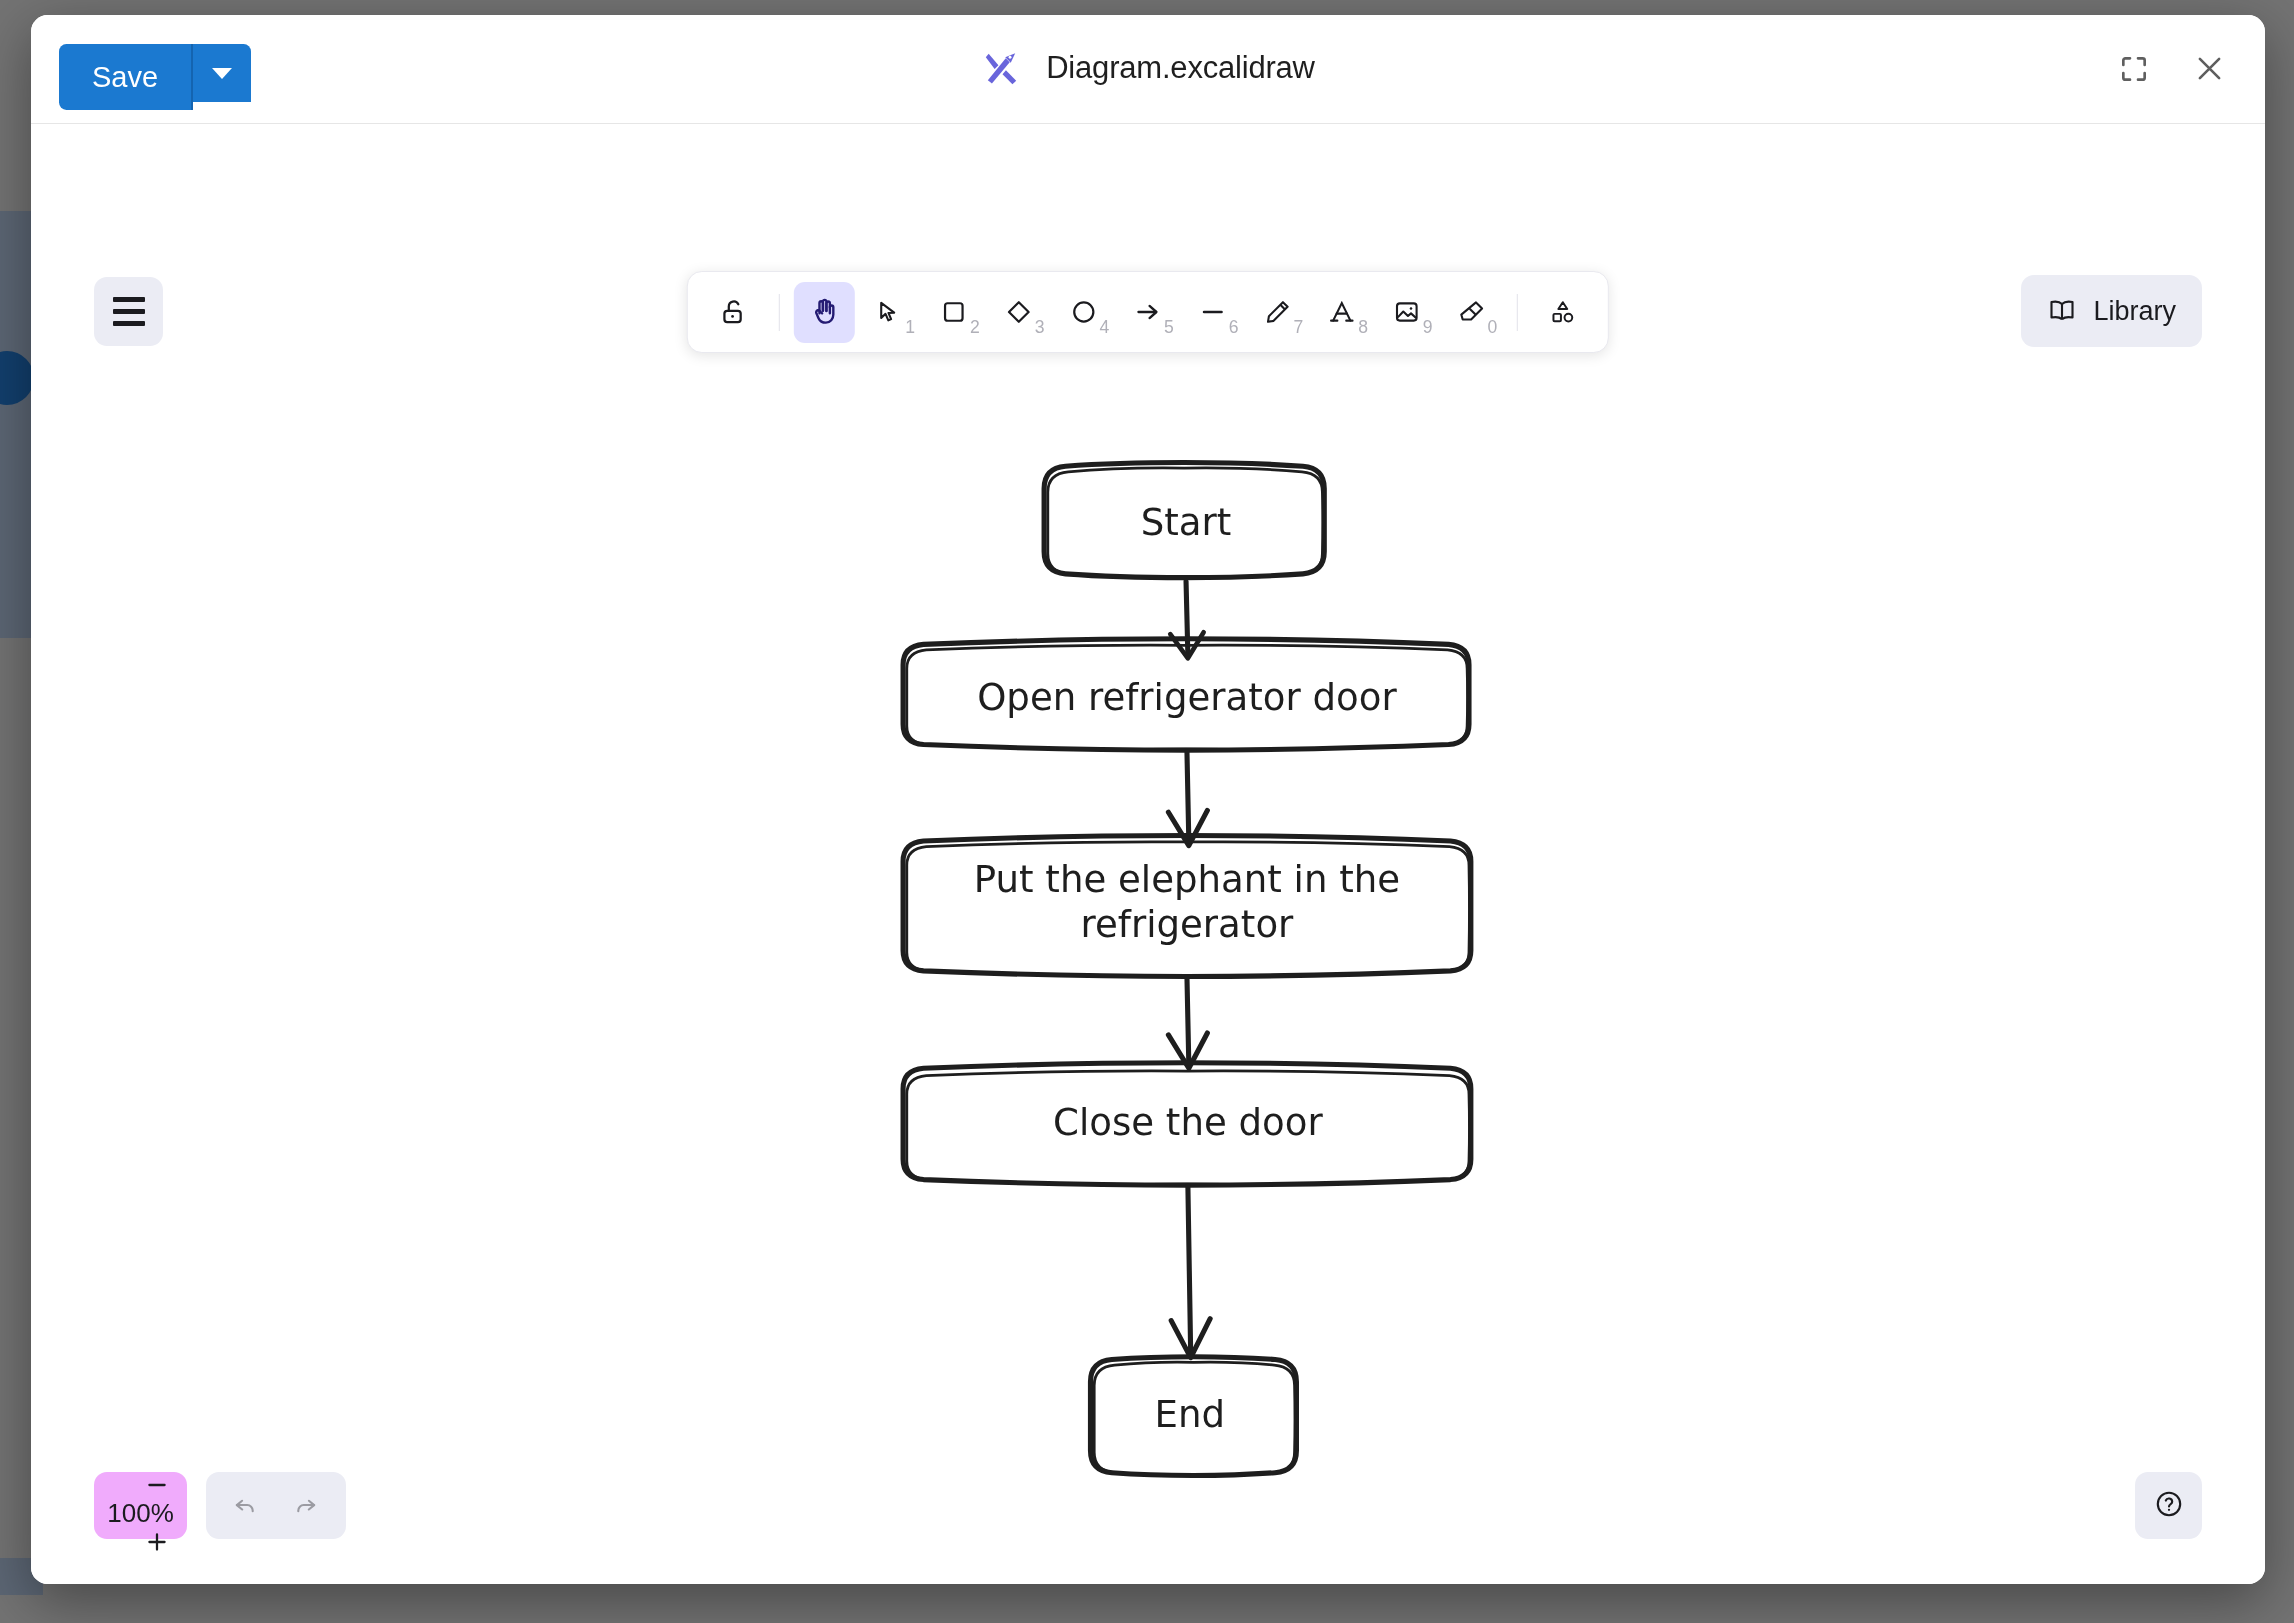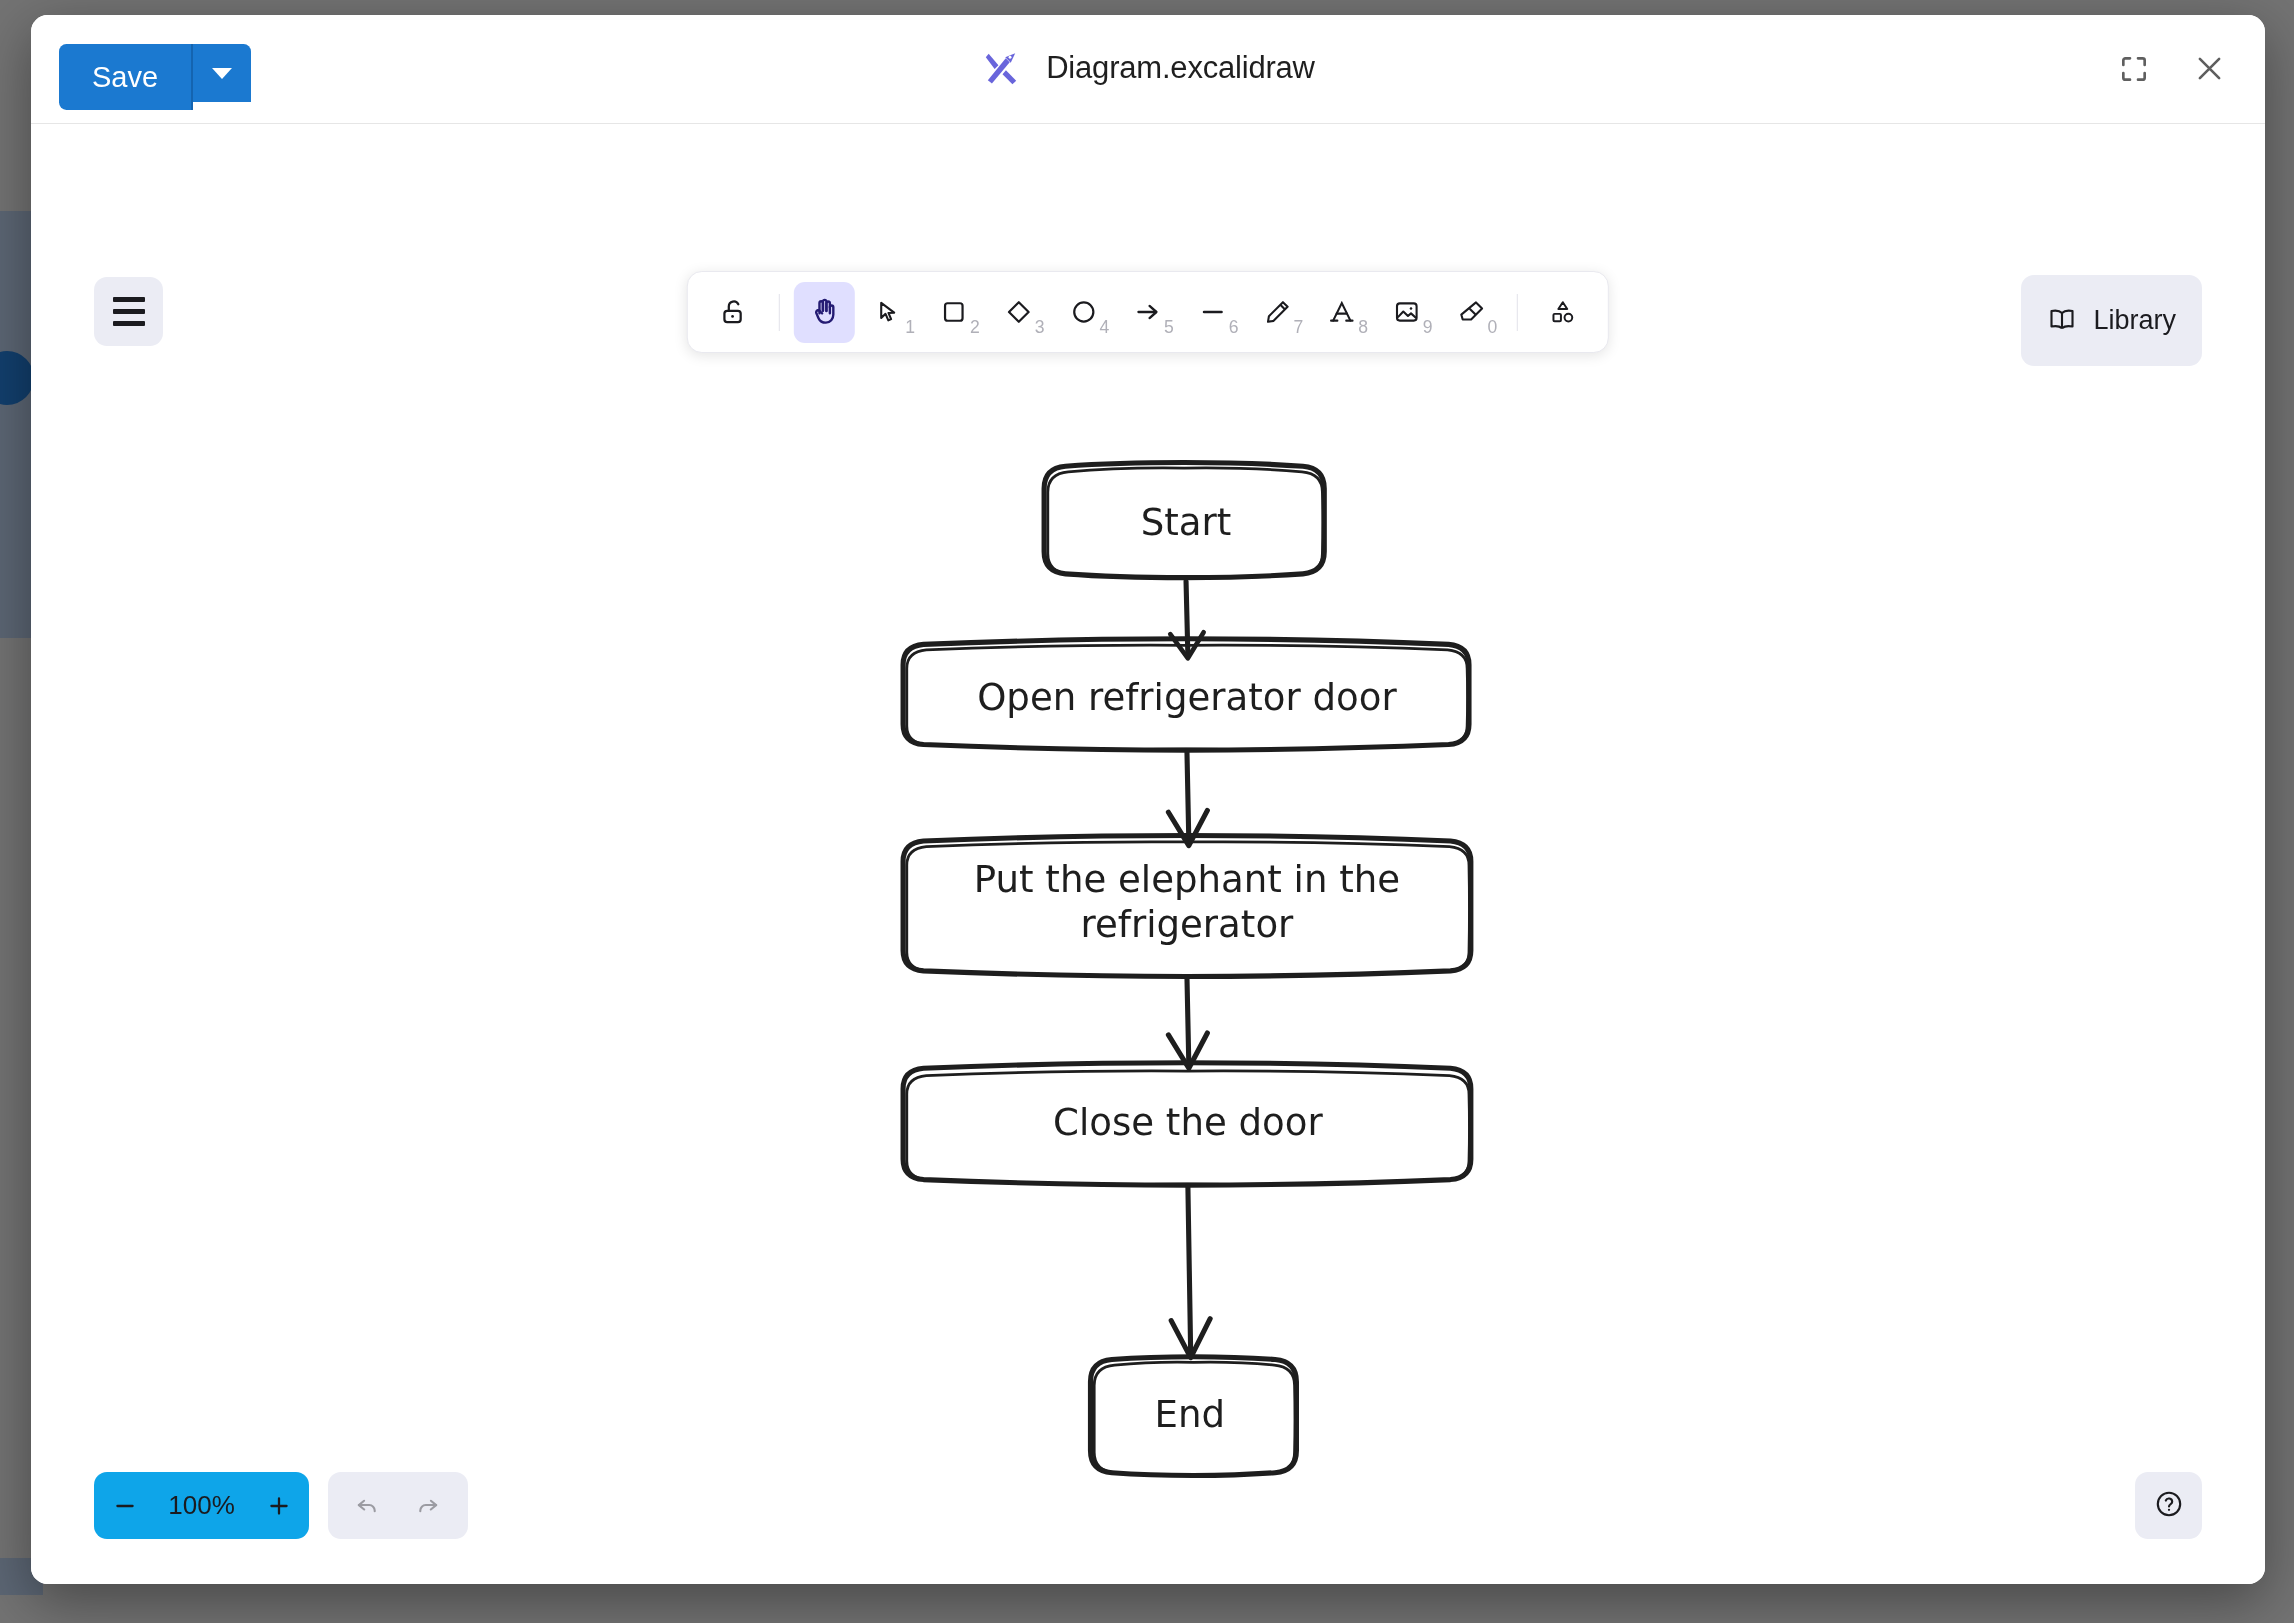--- a/index.html
+++ b/index.html
@@ -129,35 +129,35 @@
   .tool .num {
     position: absolute; right: 4.6px; bottom: 4.6px;
     font-size: 17.6px; color: #b0b0b8;
     font-family: "Liberation Sans", sans-serif;
   }
   .tool-sep { width: 0.9px; height: 37px; background: #e3e3ea; margin: 0 11px; }
 
   
   #library-button {
     position: absolute; right: 63px; top: 151px;
-    height: 91px;
+    height: 72px;
     background: #ebecf4; border-radius: 13px;
     display: flex; align-items: center; gap: 16px;
     padding: 0 26px; cursor: pointer;
   }
   #library-label { font-size: 27px; color: #1b1b1f; }
 
   
   #zoom-cluster {
     position: absolute; left: 63px; bottom: 45px;
     display: flex; align-items: center; gap: 18.6px;
   }
   #zoom-control {
-    background: #0ea5e9; border-radius: 13px;
-    height: 67px; display: flex; align-items: center;
+    background: #f0abfc; border-radius: 13px;
+    height: 67px; display: flex; align-items: flex-end; flex-direction: column;
   }
   .zoom-btn {
     width: 61px; height: 67px; cursor: pointer;
     display: flex; align-items: center; justify-content: center;
     color: #1b1b1f;
   }
   #zoom-value {
     min-width: 93px; text-align: center;
     font-size: 26px; color: #1b1b1f; cursor: pointer;
   }

